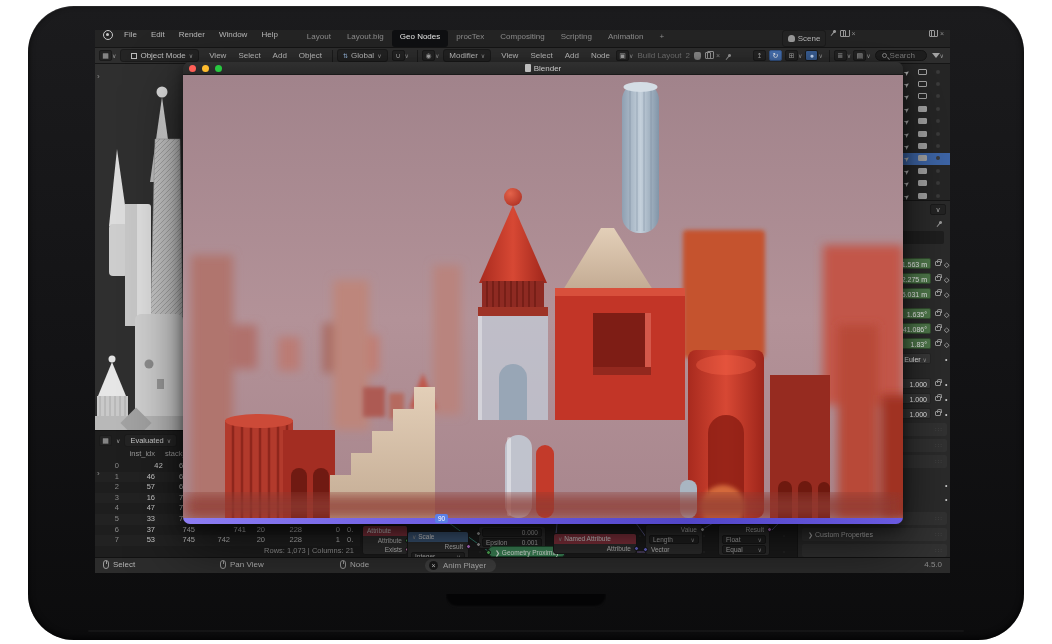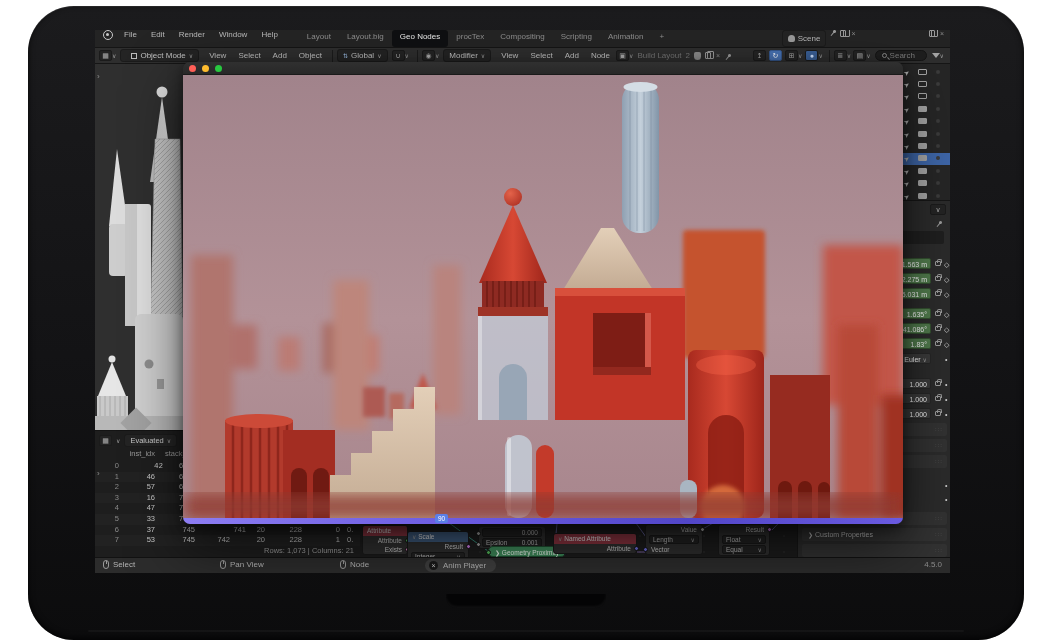--- a/index.html
+++ b/index.html
@@ -498,20 +498,21 @@
         <span>Anim Player</span>
       </span>
       <span style="position:absolute;right:8px;top:2px;color:#8d8d8d;">4.5.0</span>
     </div>
 
     <div class="rwin" style="left:88px;top:32px;">
       <div class="rtitle">
         <span class="tl" style="background:#ff5f57;"></span>
         <span class="tl" style="background:#febc2e;"></span>
         <span class="tl" style="background:#28c840;"></span>
+        <span class="rtitle-label"><span class="doc-ic"></span><span>Blender</span></span>
       </div>
       <svg width="720" height="443" viewBox="0 0 720 443" style="display:block;">
         <defs>
           <linearGradient id="sky" x1="0" y1="0" x2="0" y2="1">
             <stop offset="0" stop-color="#a1838b"></stop>
               <stop offset=".55" stop-color="#b39298"></stop>
               <stop offset="1" stop-color="#a8868d"></stop>
           </linearGradient>
           <linearGradient id="redc" x1="0" y1="0" x2="1" y2="0">
             <stop offset="0" stop-color="#a82a1e"></stop>

